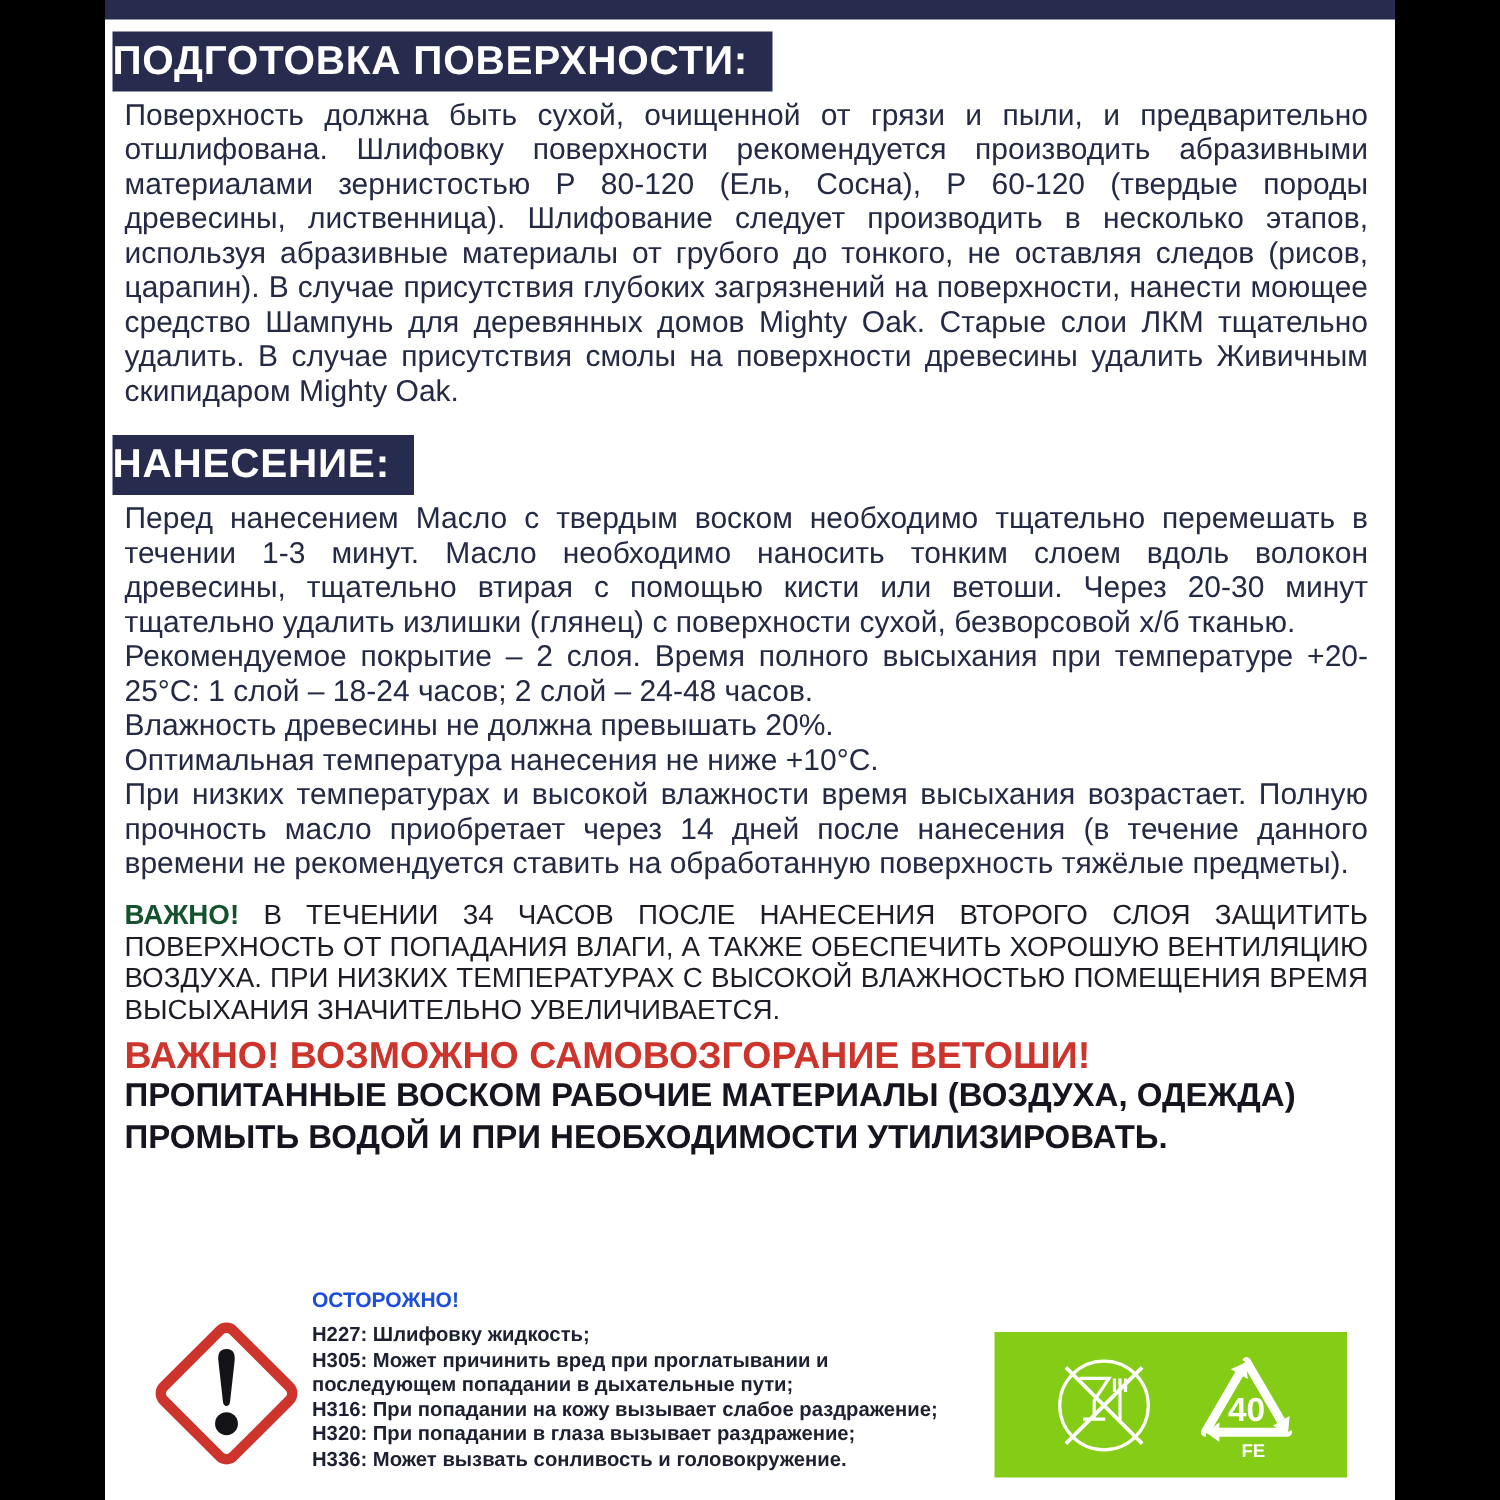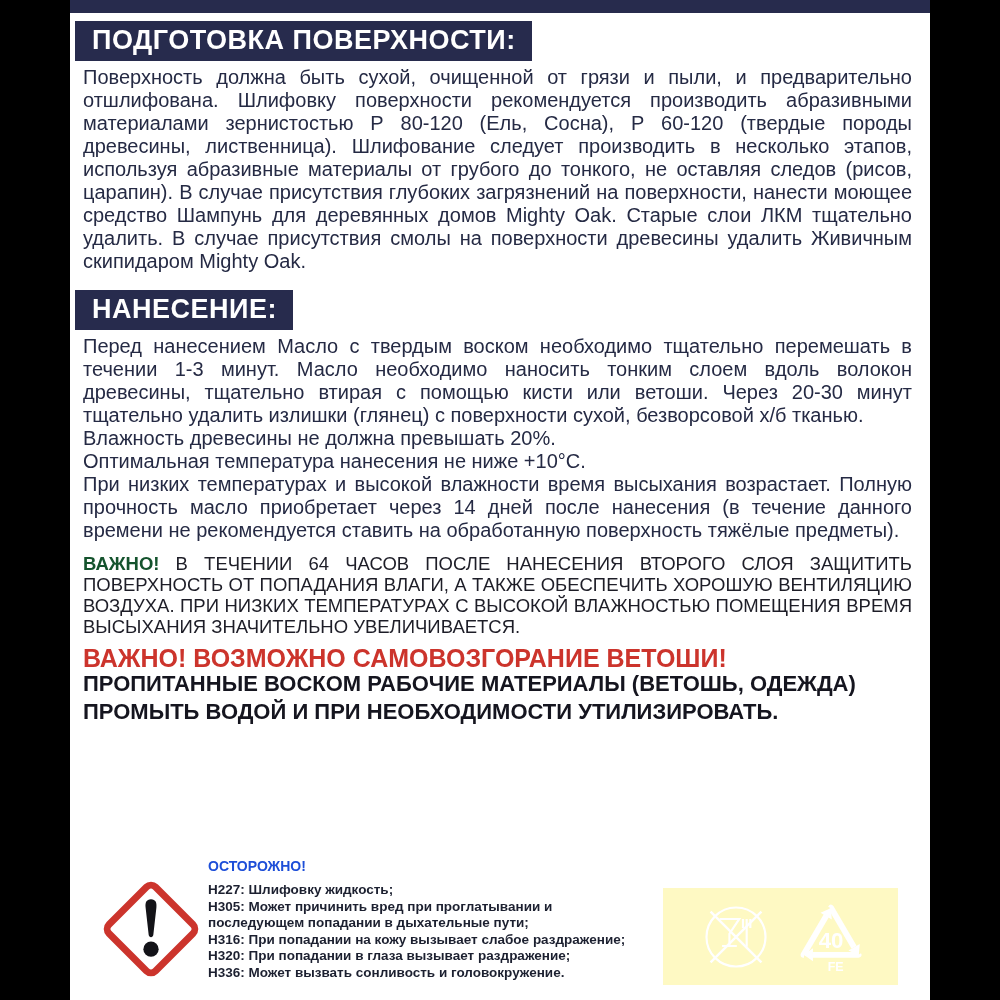--- a/index.html
+++ b/index.html
@@ -2,35 +2,35 @@
 <html><head>
 <meta charset="utf-8">
 <style>
   html,body{margin:0;padding:0;}
   body{width:1000px;height:1000px;position:relative;background:#000;
        font-family:"Liberation Sans","DejaVu Sans",sans-serif;}
   .page{position:absolute;inset:0;background:#000;}
   .panel{position:absolute;left:70px;top:0;width:860px;height:1000px;background:#fff;overflow:hidden;}
   .top-strip{width:100%;height:13px;background:#272b4d;}
   .banner{display:inline-block;background:#272b4d;color:#fff;font-weight:bold;
-          font-size:27px;line-height:1;padding:6px 16px 7px 17px;margin:8px 0 0 5px;
+          font-size:27px;line-height:1;padding:6px 16px 7px 0;margin:8px 0 0 5px;
           letter-spacing:.5px;}
   .textcol{padding:0 18px 0 13px;}
   p.body{margin:5px 0 0 0;font-size:20px;line-height:23px;color:#252a44;text-align:justify;}
   p.body.tight{margin:0;}
   .caps-para{margin:11px 0 0 0;font-size:18.5px;line-height:21px;color:#1d1d27;text-align:justify;}
   .red{color:#14532d;}
   .bold{font-weight:bold;}
   .red-headline{margin:9px 0 0 0;font-size:25px;line-height:24px;font-weight:bold;color:#cc342c;}
   .caps-bold{font-size:22px;line-height:28px;font-weight:bold;color:#15151f;}
   .ghs-icon{position:absolute;left:28px;top:874px;width:106px;height:110px;}
   .hazard-text{position:absolute;left:138px;top:858px;width:460px;}
   .hazard-title{font-size:14px;font-weight:bold;color:#1d4ed8;margin-bottom:8px;}
   .hazard-line{font-size:13.5px;line-height:16.5px;font-weight:bold;color:#1c2030;}
-  .icon-box{position:absolute;left:593px;top:888px;width:235px;height:97px;background:#fef9c3;
+  .icon-box{position:absolute;left:593px;top:888px;width:235px;height:97px;background:#84cc16;
             display:flex;align-items:center;justify-content:center;gap:18px;}
   svg{display:block;}
 </style>
 </head>
 <body>
 
 <div class="page">
   <div class="panel">
 
     <div class="top-strip"></div>
@@ -42,28 +42,29 @@
     <div class="textcol">
       <p class="body">Поверхность должна быть сухой, очищенной от грязи и пыли, и предварительно отшлифована. Шлифовку поверхности рекомендуется производить абразивными материалами зернистостью Р 80-120 (Ель, Сосна), Р 60-120 (твердые породы древесины, лиственница). Шлифование следует производить в несколько этапов, используя абразивные материалы от грубого до тонкого, не оставляя следов (рисов, царапин). В случае присутствия глубоких загрязнений на поверхности, нанести моющее средство Шампунь для деревянных домов Mighty Oak. Старые слои ЛКМ тщательно удалить. В случае присутствия смолы на поверхности древесины удалить Живичным скипидаром Mighty Oak.</p>
     </div>
 
     <div style="margin-top:9px;">
       <div class="banner">НАНЕСЕНИЕ:</div>
     </div>
 
     <div class="textcol">
       <p class="body">Перед нанесением Масло с твердым воском необходимо тщательно перемешать в течении 1-3 минут. Масло необходимо наносить тонким слоем вдоль волокон древесины, тщательно втирая с помощью кисти или ветоши. Через 20-30 минут тщательно удалить излишки (глянец) с поверхности сухой, безворсовой х/б тканью.</p>
+      <p class="body tight">Рекомендуемое покрытие – 2 слоя. Время полного высыхания при температуре +20-25°С: 1 слой – 18-24 часов; 2 слой – 24-48 часов.</p>
       <p class="body tight">Влажность древесины не должна превышать 20%.</p>
       <p class="body tight">Оптимальная температура нанесения не ниже +10°С.</p>
       <p class="body tight">При низких температурах и высокой влажности время высыхания возрастает. Полную прочность масло приобретает через 14 дней после нанесения (в течение данного времени не рекомендуется ставить на обработанную поверхность тяжёлые предметы).</p>
 
-      <p class="caps-para"><span class="red bold">ВАЖНО!</span> <span>В ТЕЧЕНИИ 64 ЧАСОВ ПОСЛЕ НАНЕСЕНИЯ ВТОРОГО СЛОЯ ЗАЩИТИТЬ ПОВЕРХНОСТЬ ОТ ПОПАДАНИЯ ВЛАГИ, А ТАКЖЕ ОБЕСПЕЧИТЬ ХОРОШУЮ ВЕНТИЛЯЦИЮ ВОЗДУХА. ПРИ НИЗКИХ ТЕМПЕРАТУРАХ С ВЫСОКОЙ ВЛАЖНОСТЬЮ ПОМЕЩЕНИЯ ВРЕМЯ ВЫСЫХАНИЯ ЗНАЧИТЕЛЬНО УВЕЛИЧИВАЕТСЯ.</span></p>
+      <p class="caps-para"><span class="red bold">ВАЖНО!</span> <span>В ТЕЧЕНИИ 34 ЧАСОВ ПОСЛЕ НАНЕСЕНИЯ ВТОРОГО СЛОЯ ЗАЩИТИТЬ ПОВЕРХНОСТЬ ОТ ПОПАДАНИЯ ВЛАГИ, А ТАКЖЕ ОБЕСПЕЧИТЬ ХОРОШУЮ ВЕНТИЛЯЦИЮ ВОЗДУХА. ПРИ НИЗКИХ ТЕМПЕРАТУРАХ С ВЫСОКОЙ ВЛАЖНОСТЬЮ ПОМЕЩЕНИЯ ВРЕМЯ ВЫСЫХАНИЯ ЗНАЧИТЕЛЬНО УВЕЛИЧИВАЕТСЯ.</span></p>
 
       <div class="red-headline">ВАЖНО! ВОЗМОЖНО САМОВОЗГОРАНИЕ ВЕТОШИ!</div>
-      <div class="caps-bold">ПРОПИТАННЫЕ ВОСКОМ РАБОЧИЕ МАТЕРИАЛЫ (ВЕТОШЬ, ОДЕЖДА)</div>
+      <div class="caps-bold">ПРОПИТАННЫЕ ВОСКОМ РАБОЧИЕ МАТЕРИАЛЫ (ВОЗДУХА, ОДЕЖДА)</div>
       <div class="caps-bold">ПРОМЫТЬ ВОДОЙ И ПРИ НЕОБХОДИМОСТИ УТИЛИЗИРОВАТЬ.</div>
     </div>
 
     <div class="ghs-icon">
       <svg width="106" height="110" viewBox="0 0 100 100">
         <rect x="19" y="19" width="62" height="62" rx="6" transform="rotate(45 50 50)" fill="#ffffff" stroke="#cc342c" stroke-width="6.5"></rect>
         <path d="M50 22 C45.5 22 44.4 25.4 44.9 29.6 L47.8 55.5 C48.1 58.6 51.9 58.6 52.2 55.5 L55.1 29.6 C55.6 25.4 54.5 22 50 22 Z" fill="#131318"></path>
         <circle cx="50" cy="69" r="7.2" fill="#131318"></circle>
       </svg>
     </div>

